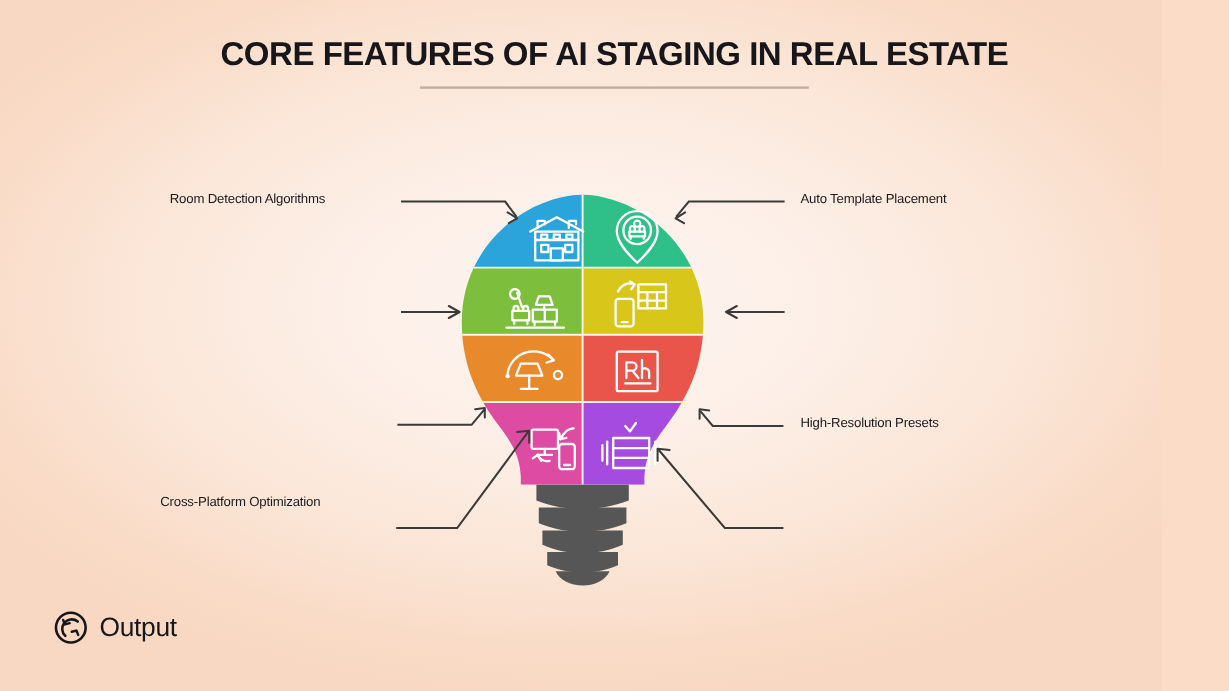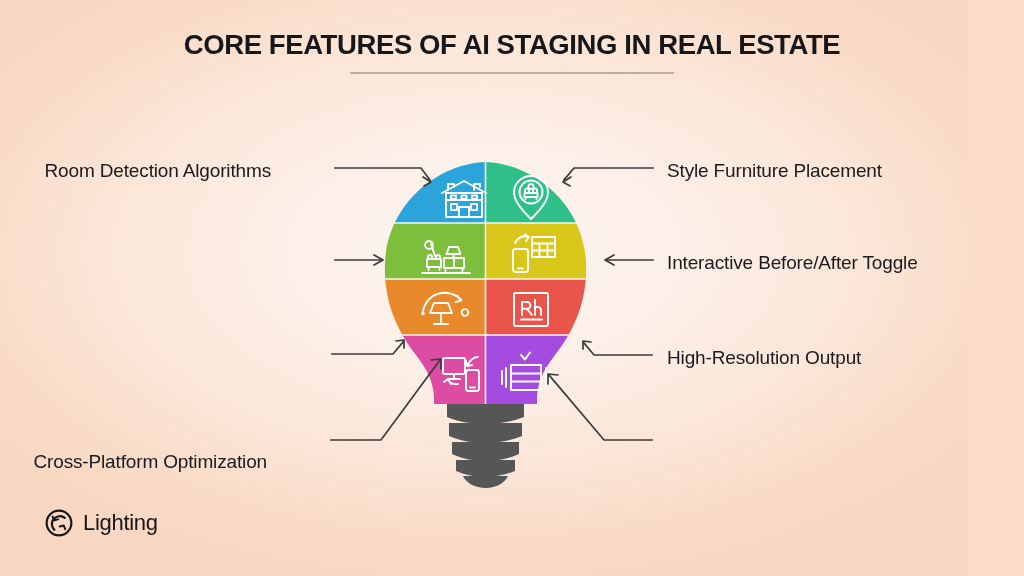--- a/index.html
+++ b/index.html
@@ -49,21 +49,21 @@
     width: 324px;
     height: 2px;
     margin: 12px auto 0 auto;
     background: #b9a294;
     opacity: .85;
   }
 
   
   .callout {
     position: absolute;
-    font-size: 19px;
+    font-size: 11px;
     font-weight: 400;
     color: #1b1a1e;
     white-space: nowrap;
     letter-spacing: -0.15px;
     line-height: 1;
   }
   .callout.left  { text-align: right; }
   .callout.right { text-align: left; }
 
   
@@ -290,32 +290,31 @@
     <g>
       <path d="M652 440 H604 L549 375"></path>
       <path d="M558 375 L548 374 L548 384" stroke-linecap="round" stroke-linejoin="round"></path>
     </g>
   </svg>
 
   <div class="callout left" style="right:697px; top:161px;">Room Detection Algorithms</div>
 
 
 
-  <div class="callout left" style="right:701px; top:452px;">Cross-Platform Optimization</div>
-
-  <div class="callout right" style="left:667px; top:161px;">Style Furniture Placement</div>
-
-  <div class="callout right" style="left:667px; top:253px;">Interactive Before/After Toggle</div>
-
-  <div class="callout right" style="left:667px; top:348px;">High-Resolution Output</div>
+  <div class="callout left" style="right:701px; top:414px;">Cross-Platform Optimization</div>
+
+  <div class="callout right" style="left:667px; top:161px;">Auto Template Placement</div>
+
+
+  <div class="callout right" style="left:667px; top:348px;">High-Resolution Presets</div>
 
 
   <div id="logo">
     <svg width="30" height="30" viewBox="0 0 32 32">
       <circle cx="16" cy="16" r="13.2" fill="none" stroke="#17161a" stroke-width="2.3"></circle>
       <path d="M22.2 10.6 a8.4 8.4 0 0 0 -12.2 1.6 a8.4 8.4 0 0 0 1.1 11.1" fill="none" stroke="#17161a" stroke-width="2.3" stroke-linecap="round"></path>
       <path d="M9.2 9.2 l1.6 4.0 l4.2 -1.1" fill="none" stroke="#17161a" stroke-width="2.1" stroke-linecap="round" stroke-linejoin="round"></path>
       <path d="M22.6 22.6 l-1.6 -4.0 l-4.2 1.1" fill="none" stroke="#17161a" stroke-width="2.1" stroke-linecap="round" stroke-linejoin="round"></path>
     </svg>
-    <div id="logo-text">Lighting</div>
+    <div id="logo-text">Output</div>
   </div>
 
 </div>
 
 </body></html>

